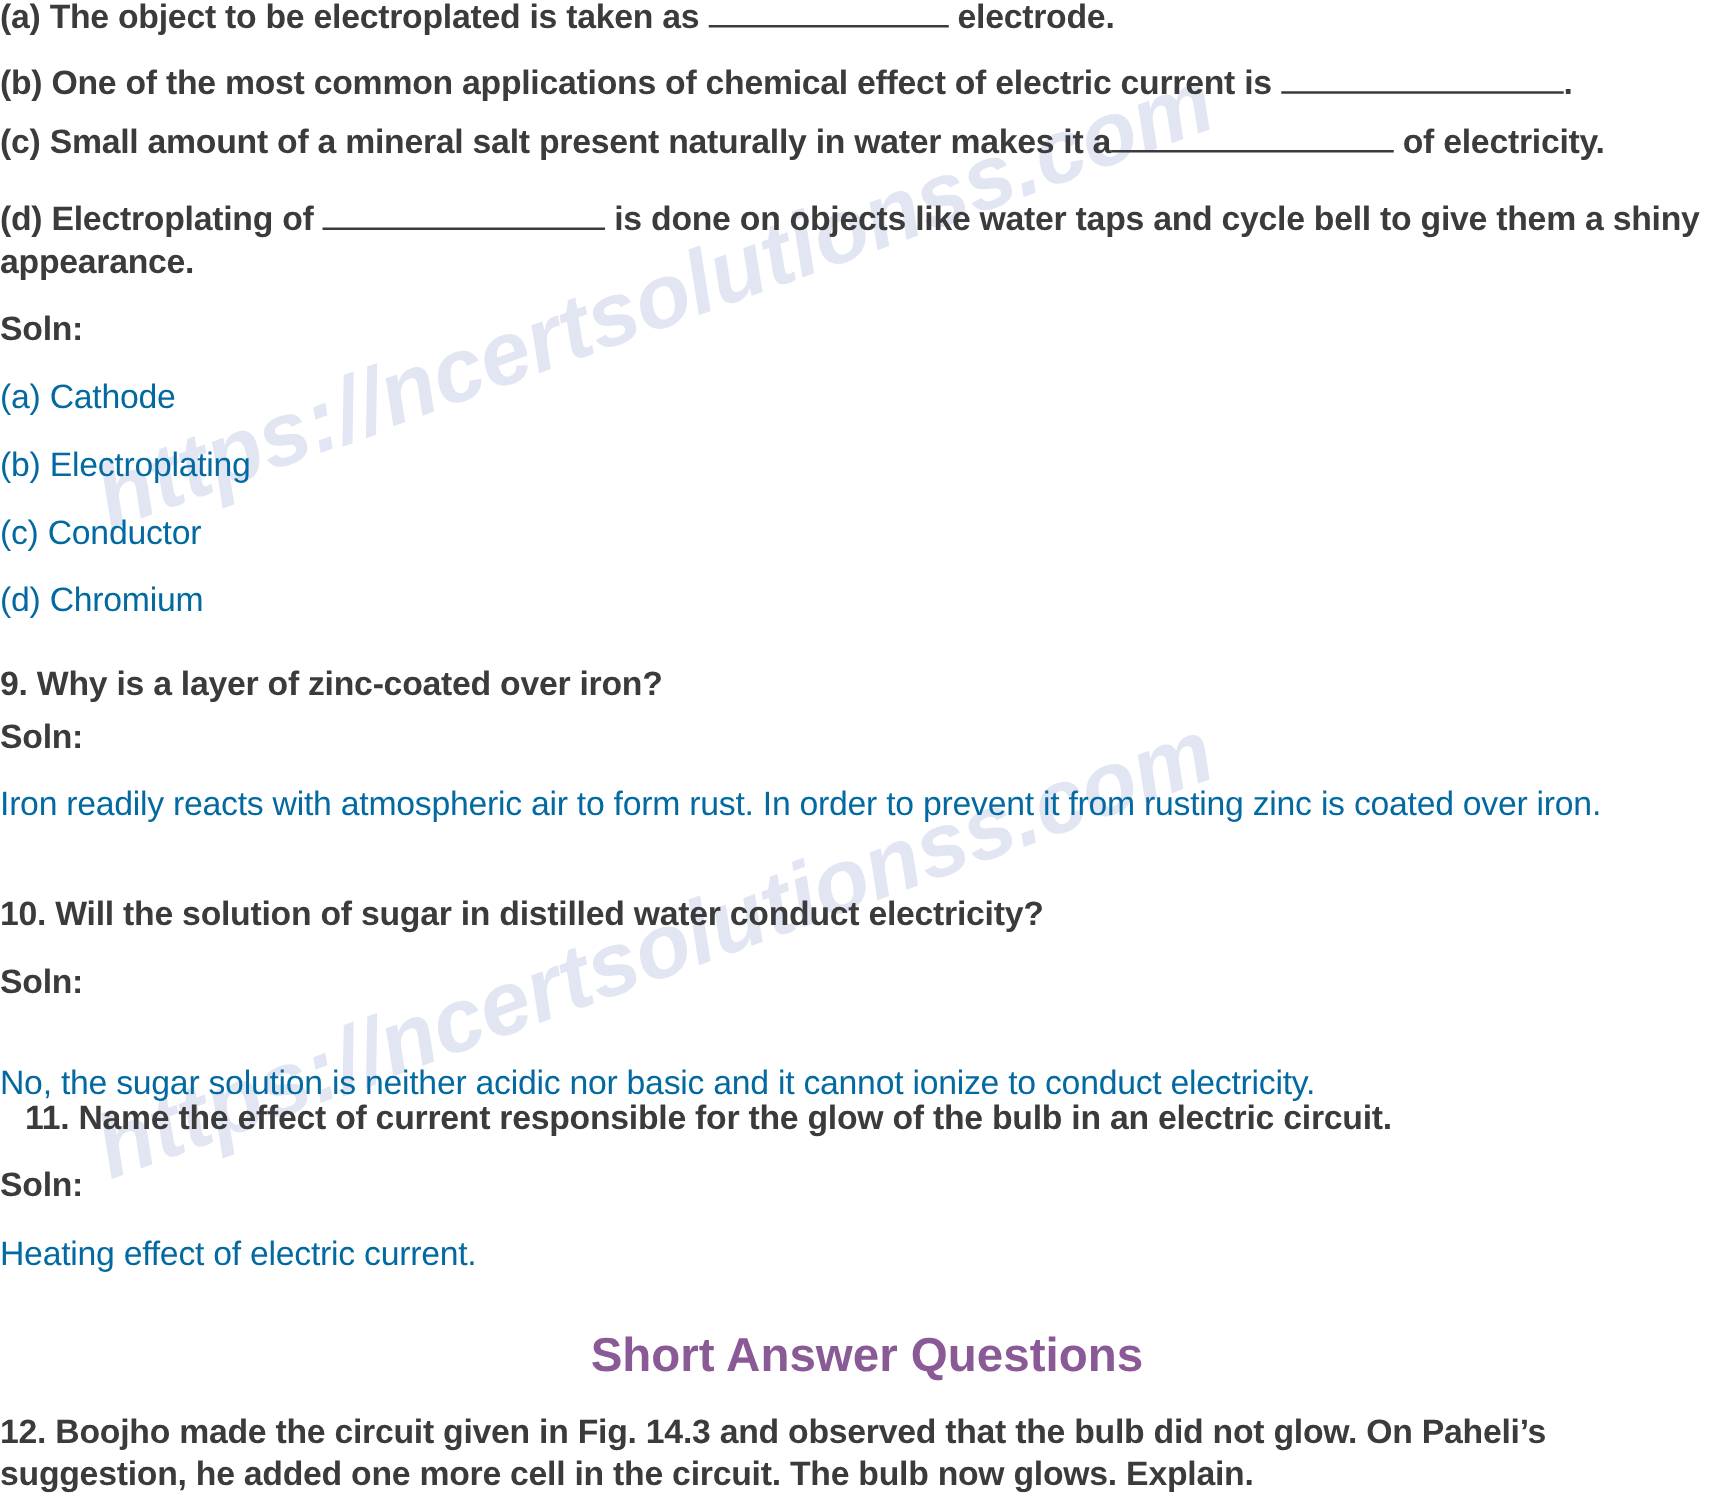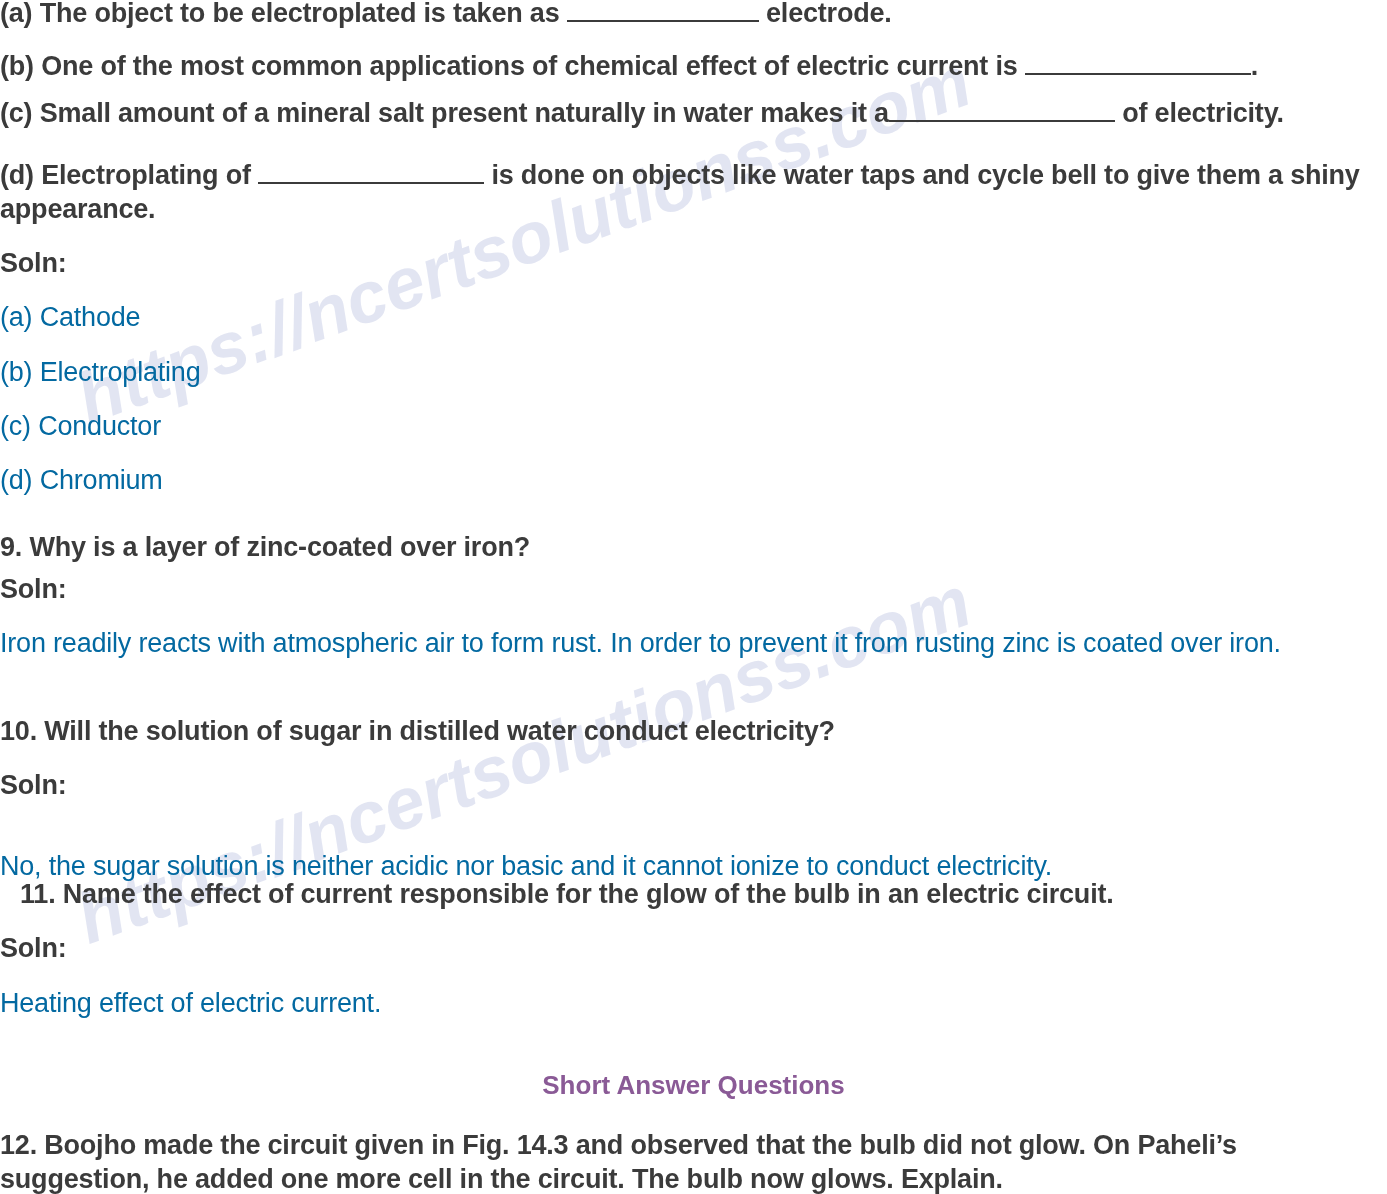--- a/index.html
+++ b/index.html
@@ -11,21 +11,21 @@
   .line {
     position: absolute; left: 0; white-space: nowrap;
     font-size: 27px; line-height: 34px; letter-spacing: -0.2px;
   }
   .b { font-weight: bold; color: #3b3b3b; }
   .r { font-weight: normal; color: #0369a1; }
   .blank { display: inline-block; border-bottom: 2px solid #3b3b3b; height: 22px; vertical-align: baseline; }
   .wrap { white-space: normal; width: 1387px; }
   .heading {
     position: absolute; left: 0; width: 1387px; text-align: center;
-    font-size: 26px; font-weight: bold; color: #8a5a96; top: 1062px; line-height: 46px;
+    font-size: 38px; font-weight: bold; color: #8a5a96; top: 1062px; line-height: 46px;
   }
   .watermark {
     position: absolute; font-size: 72px; font-weight: bold; font-style: italic;
     color: rgba(150,160,210,0.28); transform: rotate(-20deg); transform-origin: left center;
     white-space: nowrap; pointer-events: none;
   }
 </style>
 </head>
 <body>
 

